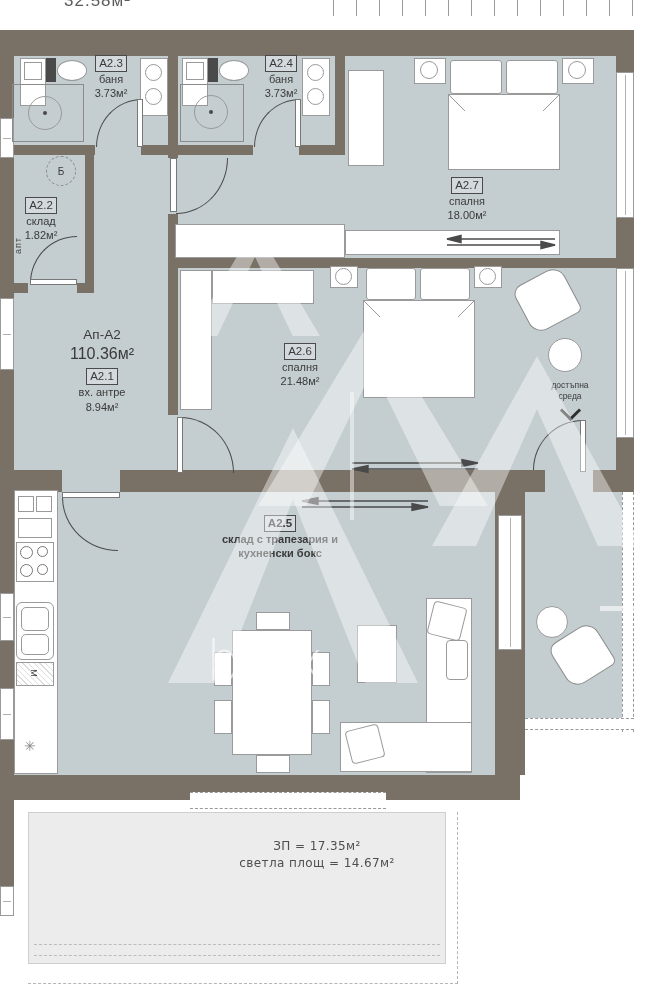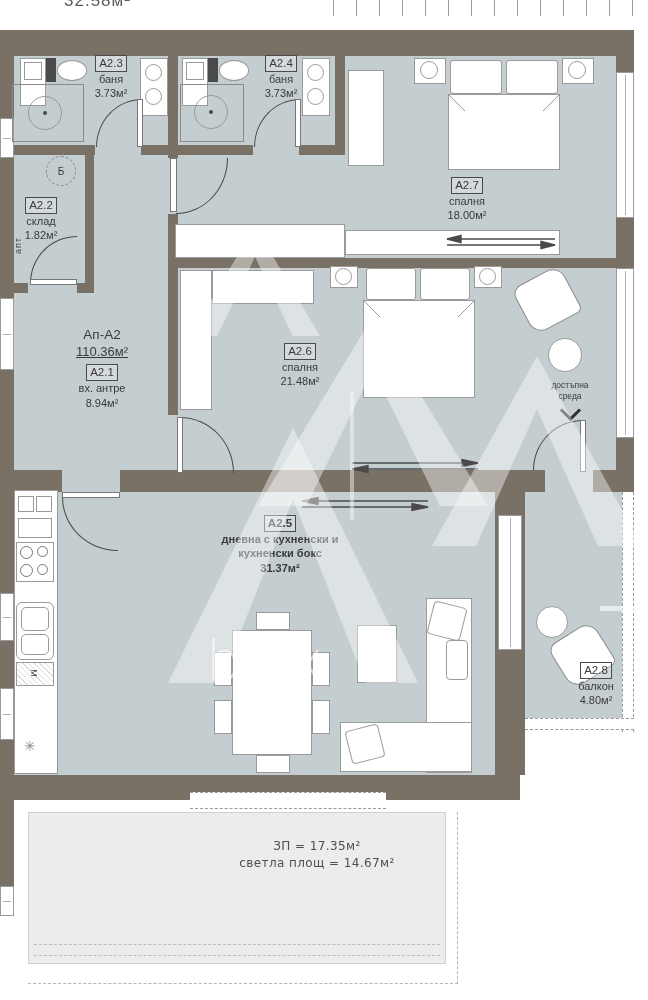--- a/index.html
+++ b/index.html
@@ -268,40 +268,34 @@
     <div>спалня</div>
     <div>18.00м²</div>
   </div>
   <div class="lbl" style="left:8px;top:197px;width:66px;">
     <span class="rbox">A2.2</span>
     <div>склад</div>
     <div>1.82м²</div>
   </div>
   <div class="lbl" style="left:50px;top:326px;width:104px;">
     <div style="font-size:13.5px;">Ап-А2</div>
-    <div style="font-size:13px;text-decoration:underline;">110.36м²</div>
+    <div style="font-size:16px;">110.36м²</div>
     <div style="margin-top:4px;"><span class="rbox">A2.1</span></div>
     <div>вх. антре</div>
     <div>8.94м²</div>
   </div>
   <div class="lbl" style="left:263px;top:343px;width:74px;text-align:center;">
     <span class="rbox">A2.6</span>
     <div>спалня</div>
     <div>21.48м²</div>
   </div>
   <div class="lbl" style="left:172px;top:515px;width:216px;font-weight:bold;">
     <span class="rbox">A2.5</span>
-    <div>дневна с кухненски и</div>
+    <div>склад с трапезария и</div>
     <div>кухненски бокс</div>
-    <div>31.37м²</div>
-  </div>
-  <div class="lbl" style="left:556px;top:662px;width:80px;">
-    <span class="rbox">A2.8</span>
-    <div>балкон</div>
-    <div>4.80м²</div>
   </div>
 
   <div class="lbl" style="left:536px;top:380px;width:68px;font-size:8.5px;">
     <div>достъпна</div>
     <div>среда</div>
   </div>
   <div class="chev-dn" style="left:563px;top:403px;width:12px;height:12px;"></div>
 
   <div class="wm-chev" style="left:190px;top:226px;width:130px;height:110px;"></div>
   <div class="wm-chev" style="left:258px;top:316px;width:230px;height:190px;"></div>

